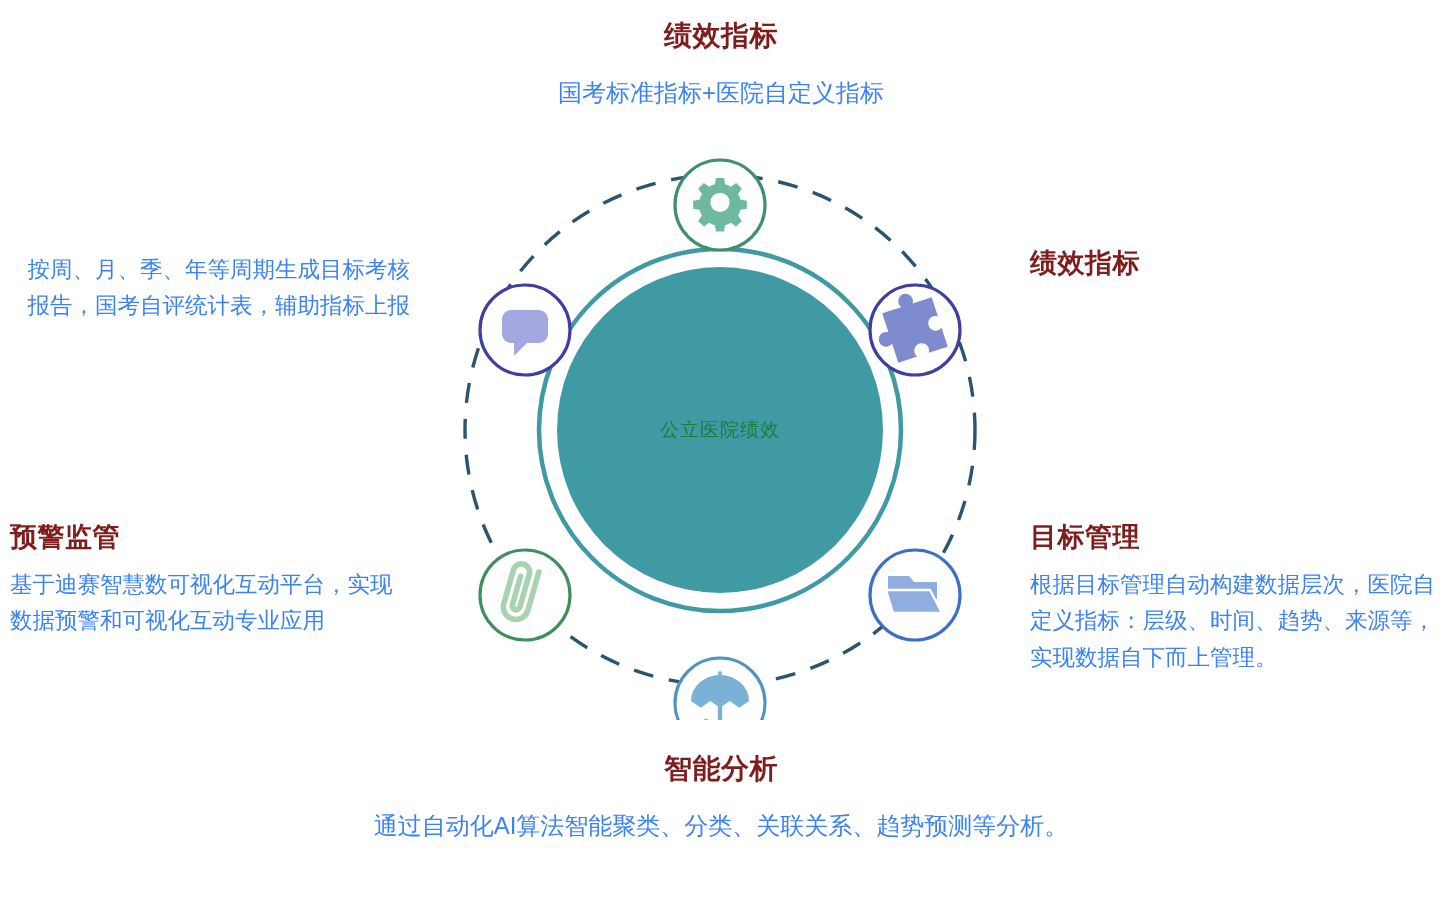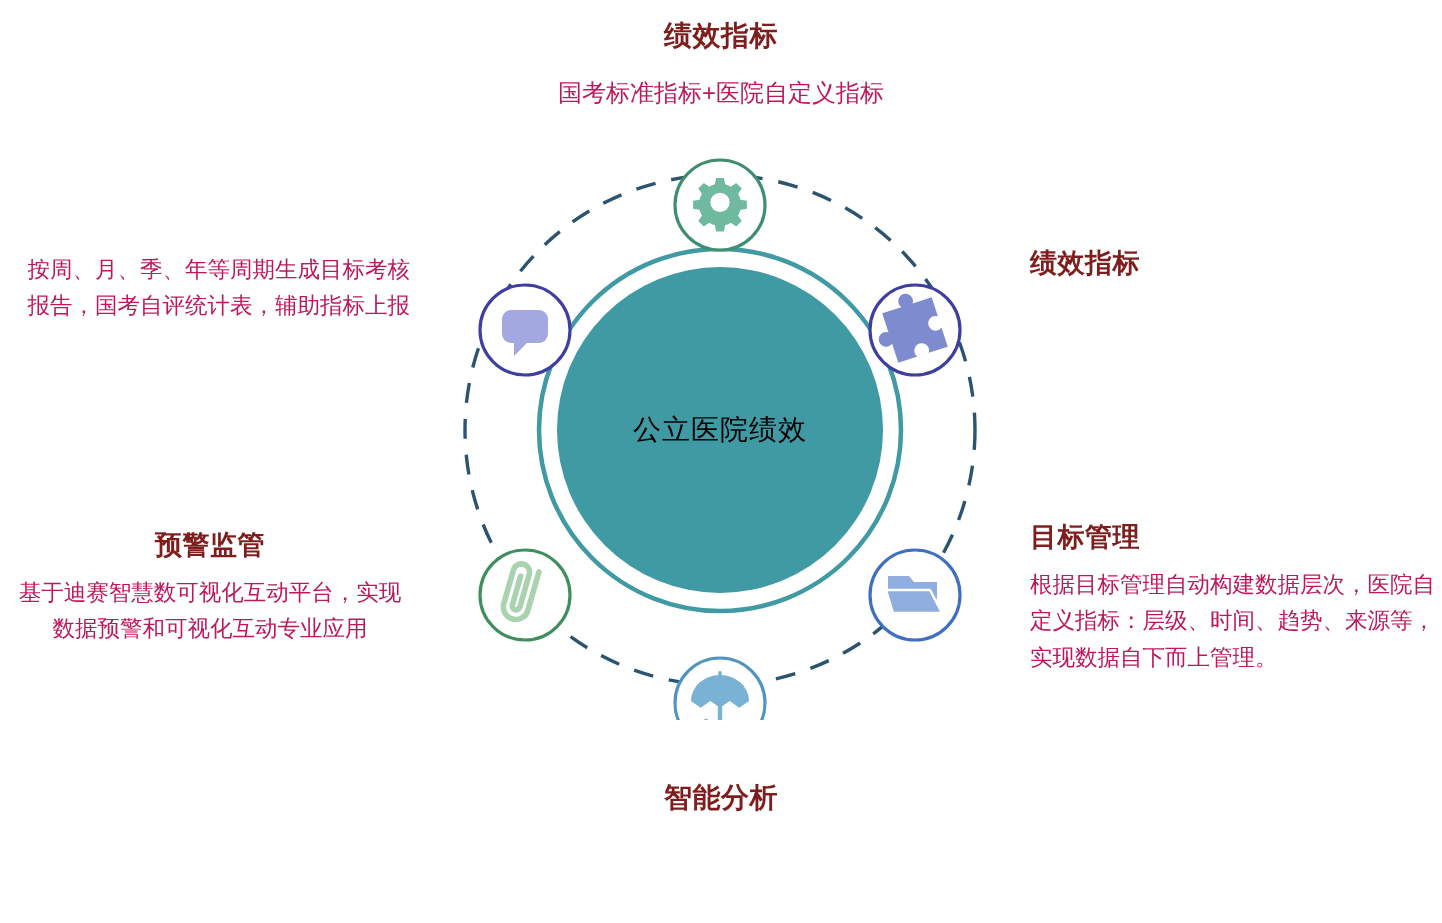--- a/index.html
+++ b/index.html
@@ -30,21 +30,21 @@
     font-weight: bold;
     color: #7f1d1d;
     line-height: 1.15;
     letter-spacing: 0.5px;
     margin: 0 0 14px 0;
     white-space: nowrap;
   }
   .blk .body {
     font-size: 22.5px;
     font-weight: 400;
-    color: #be185d;
+    color: #3b82f6;
     line-height: 1.62;
     margin: 0;
   }
 
   
   #blk-top {
     left: 421px;
     top: 20px;
     width: 600px;
     text-align: center;
@@ -52,26 +52,26 @@
   #blk-top .heading { font-size: 28px; margin-bottom: 22px; }
   #blk-top .body { font-size: 24px; }
 
   
   #blk-bottom {
     left: 321px;
     top: 753px;
     width: 800px;
     text-align: center;
   }
-  #blk-bottom .heading { font-size: 28px; margin-bottom: 22px; margin-top: 29px; }
+  #blk-bottom .heading { font-size: 28px; margin-bottom: 22px; }
   #blk-bottom .body { font-size: 24px; line-height: 1.55; }
 
   
   #blk-left-top { left: 10px; top: 252px; width: 400px; text-align: right; }
-  #blk-left-bottom { left: 10px; top: 522px; width: 400px; text-align: center; margin-top: 8px; }
+  #blk-left-bottom { left: 10px; top: 522px; width: 400px; text-align: left; }
 
   
   #blk-right-top { left: 1030px; top: 248px; width: 410px; text-align: left; }
   #blk-right-bottom { left: 1030px; top: 522px; width: 410px; text-align: left; }
 
   
   #diagram {
     position: absolute;
     left: 430px;
     top: 140px;
@@ -84,22 +84,22 @@
     position: absolute;
     left: 0; top: 0;
     width: 580px; height: 580px;
     display: flex;
     flex-direction: column;
     align-items: center;
     justify-content: center;
     pointer-events: none;
   }
   .center-label .line {
-    color: #000000;
-    font-size: 28px;
+    color: #15803d;
+    font-size: 19px;
     line-height: 1.45;
     letter-spacing: 1px;
     white-space: nowrap;
   }
 </style>
 </head>
 <body>
 
 <div id="stage">
 
@@ -121,20 +121,21 @@
     <div class="heading">绩效指标</div>
   </div>
 
   <div class="blk" id="blk-right-bottom">
     <div class="heading">目标管理</div>
     <div class="body">根据目标管理自动构建数据层次，医院自定义指标：层级、时间、趋势、来源等，实现数据自下而上管理。</div>
   </div>
 
   <div class="blk" id="blk-bottom">
     <div class="heading">智能分析</div>
+    <div class="body">通过自动化AI算法智能聚类、分类、关联关系、趋势预测等分析。</div>
   </div>
 
   <div id="diagram">
     <svg width="580" height="580" viewBox="0 0 580 580" xmlns="http://www.w3.org/2000/svg">
 
       <circle cx="290" cy="290" r="255" fill="none" stroke="#2a5470" stroke-width="3.4" stroke-dasharray="20 16" stroke-linecap="butt"></circle>
 
       <circle cx="290" cy="290" r="181" fill="#ffffff" stroke="#3f9aa4" stroke-width="4.5"></circle>
 
       <circle cx="290" cy="290" r="163" fill="#3f9aa4"></circle>

